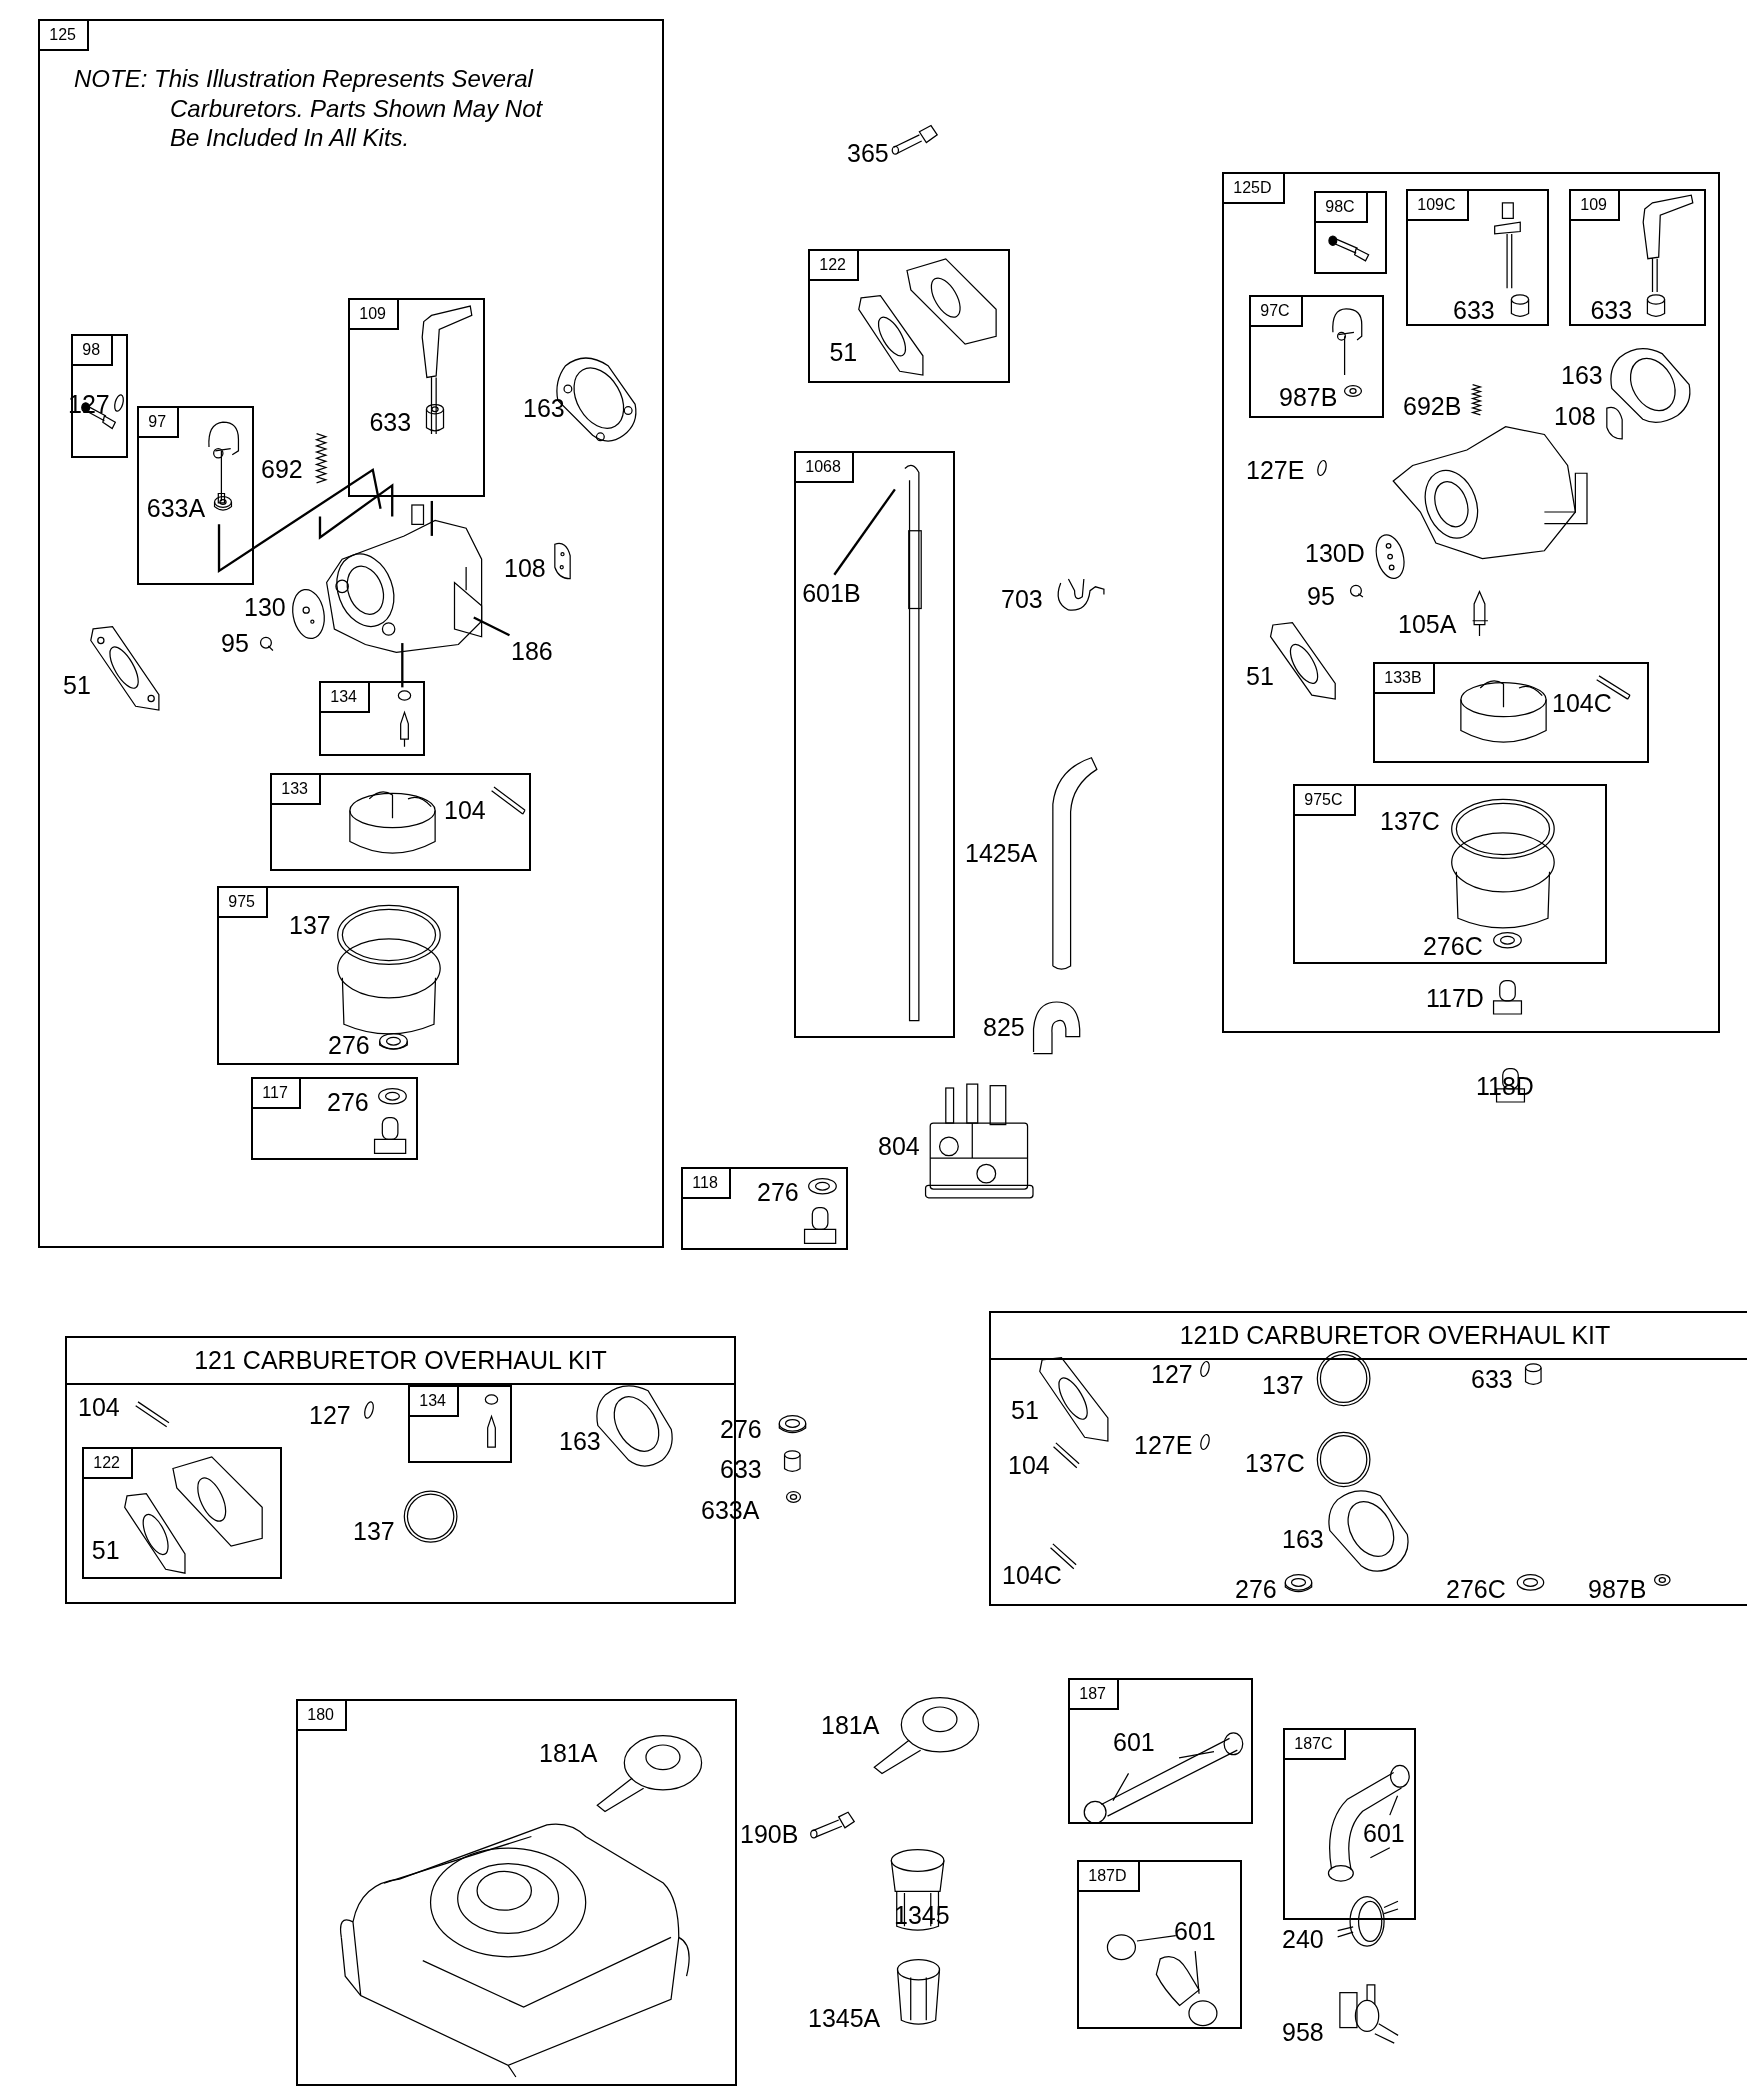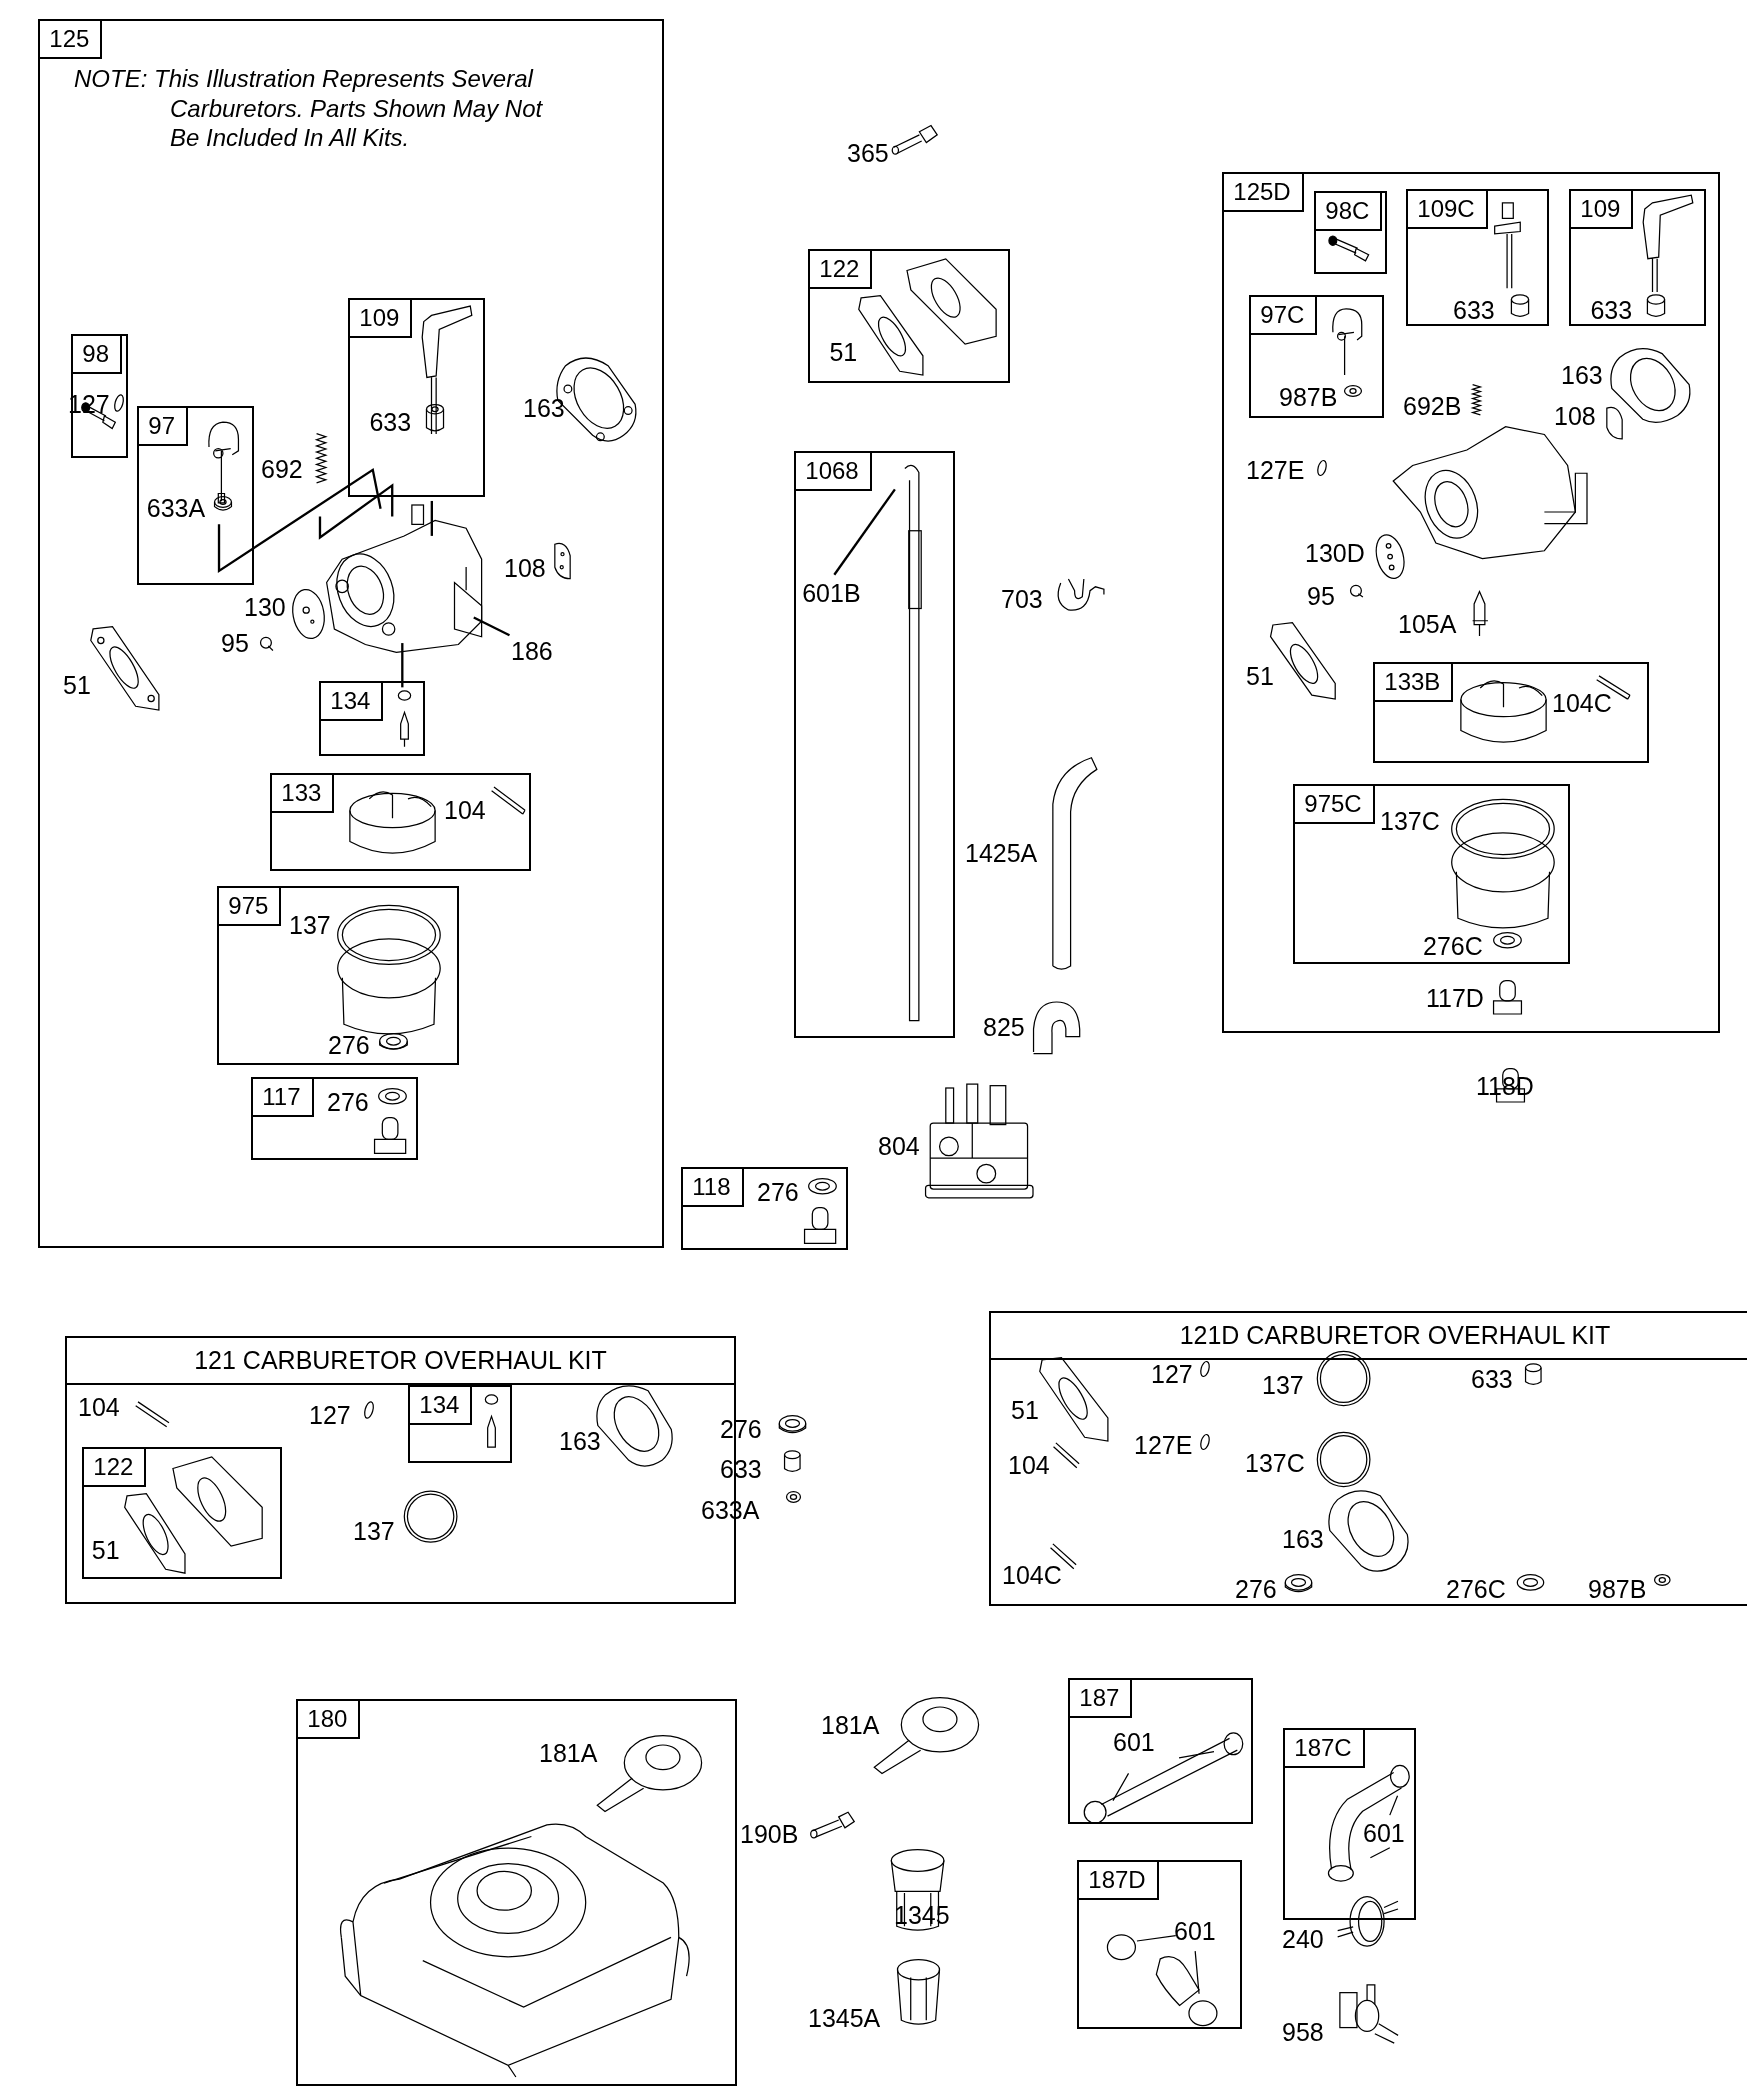--- a/index.html
+++ b/index.html
@@ -1,20 +1,20 @@
 <!DOCTYPE html>
 <html style="font-size:12.4px"><head>
 <meta charset="utf-8">
 <style>
   html,body{margin:0;padding:0;background:#fff;}
   body{width:1748px;height:2097px;position:relative;overflow:hidden;
        font-family:"Liberation Sans","DejaVu Sans",sans-serif;color:#000;}
   .box{position:absolute;border:2.3px solid #000;box-sizing:border-box;background:transparent;}
   .tag{position:absolute;left:0;top:0;border-right:2.3px solid #000;border-bottom:2.3px solid #000;
-       font-size:24px;line-height:1;padding:6.2px 11px 6.2px 9.3px;background:#fff;white-space:nowrap;}
+       font-size:16px;line-height:1;padding:6.2px 11px 6.2px 9.3px;background:#fff;white-space:nowrap;}
   .lbl{position:absolute;font-size:25px;line-height:1;white-space:nowrap;}
   .note{position:absolute;font-size:24px;font-style:italic;line-height:29.5px;}
   .note b{font-style:italic;font-weight:normal;margin-left:15px;}
   .kit-title{position:absolute;left:0;right:0;top:0;height:45px;border-bottom:2.3px solid #000;
        font-size:25px;text-align:center;line-height:45px;}
   svg.part{position:absolute;overflow:visible;}
   svg.part *{fill:none;stroke:#000;stroke-width:1.6;}
   svg.part .fill{fill:#000;}
   .leader{position:absolute;overflow:visible;}
   .leader *{stroke:#000;stroke-width:3;fill:none;}
@@ -357,21 +357,21 @@
       <path d="M5 30 L5 70 Q60 100 115 70 L115 30"></path>
       <ellipse cx="60" cy="30" rx="55" ry="22"></ellipse>
       <path d="M30 15 Q45 0 60 10 L60 40 M80 15 Q95 8 110 25"></path>
     </svg>
   <div class="lbl" style="left:177px;top:27px;">104C</div>
   <svg class="part" style="left:220px;top:7.8px" width="39" height="31" viewBox="0 0 50 40">
       <path d="M5 5 L45 30 M2 10 L42 35 M45 30 L42 35"></path>
     </svg>
 </div>
 
-<div class="box" style="left:1293px;top:784px;width:277px;height:180px;">
+<div class="box" style="left:1293px;top:784px;width:314px;height:180px;">
   <div class="tag">975C</div>
   <div class="lbl" style="left:85px;top:23px;">137C</div>
   <svg class="part" style="left:155px;top:7.8px" width="109" height="132" viewBox="0 0 140 170">
       <ellipse cx="68" cy="45" rx="66" ry="38"></ellipse>
       <ellipse cx="68" cy="45" rx="60" ry="33"></ellipse>
       <ellipse cx="68" cy="88" rx="66" ry="38"></ellipse>
       <path d="M8 100 L10 160 Q68 185 126 160 L128 100"></path>
     </svg>
   <div class="lbl" style="left:128px;top:148px;">276C</div>
   <svg class="part" style="left:197px;top:145px" width="34" height="23" viewBox="0 0 44 30">

